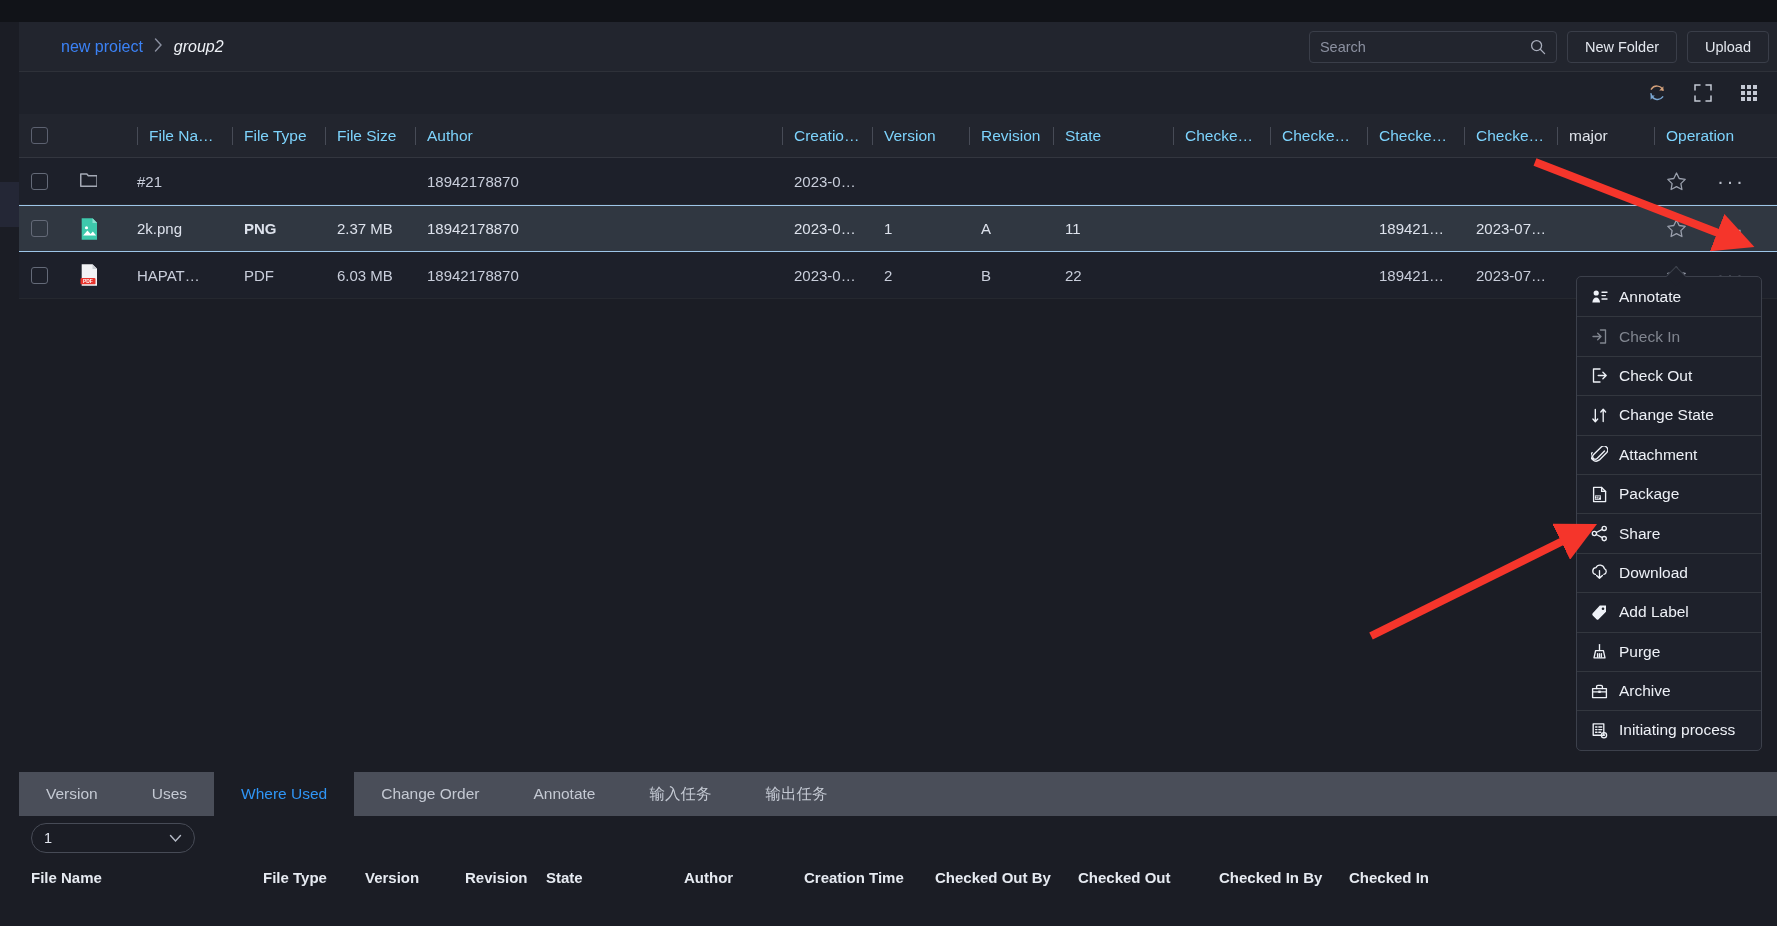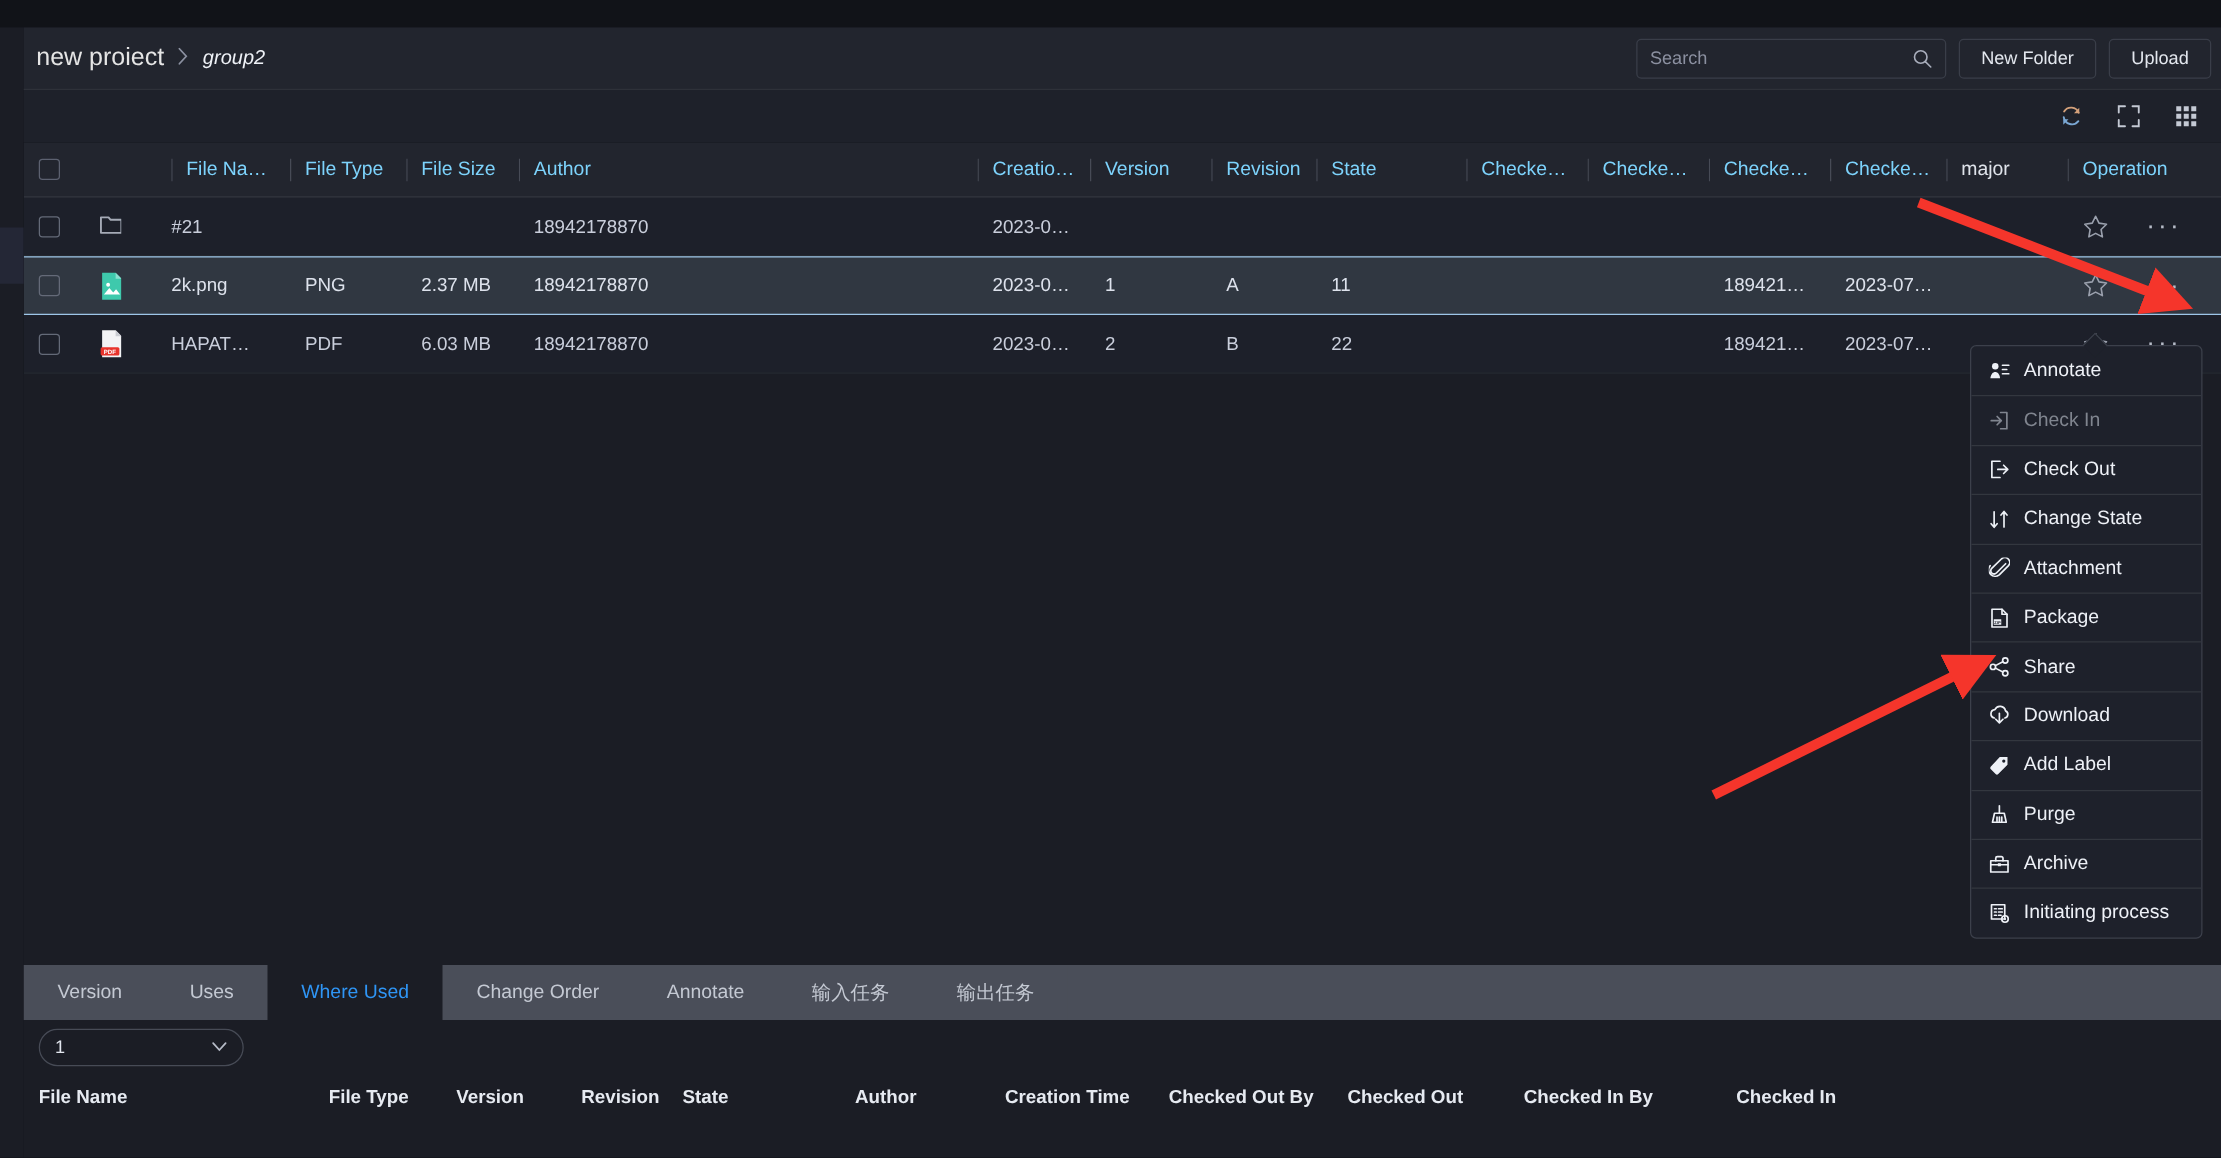--- a/index.html
+++ b/index.html
@@ -28,21 +28,21 @@
   }
 
   
   .crumb-bar {
     position: absolute; left: 19px; top: 22px; width: 1758px; height: 50px;
     background: #22252e;
     border-bottom: 1px solid #2e3139;
     display: flex; align-items: center;
   }
   .crumb { padding-left: 10px; display: flex; align-items: center; gap: 11px; }
-  .crumb-root { color: #e5e5e5; font-size: 20px; }
+  .crumb-root { color: #3b82f6; font-size: 16px; margin-left: 32px; }
   .crumb-sep { color: #7e8596; font-size: 14px; }
   .crumb-cur { color: #eef1f6; font-size: 16px; font-style: italic; }
 
   .crumb-right {
     margin-left: auto; display: flex; align-items: center; gap: 10px;
     padding-right: 8px;
   }
   .search-box {
     width: 248px; height: 32px; border: 1px solid #3a3e49; border-radius: 4px;
     background: #22252e; display: flex; align-items: center;
@@ -362,21 +362,21 @@
                 <path d="M2 1 h9 l4 4 v14 h-13 z" fill="#3ec9ac"></path>
                 <path d="M11 1 v4 h4 z" fill="#8ce0d0"></path>
                 <circle cx="6" cy="9" r="1.3" fill="#ffffff"></circle>
                 <path d="M3.2 15.5 L6.8 11.2 L9.4 14.1 L11.3 12 L14 15.5 Z" fill="#ffffff"></path>
               </svg></span>
           </div>
           <div class="td" style="width: 40px;"></div>
           <div class="td" style="width: 95px; padding-left: 0px;">
             <span>2k.png</span>
           </div>
-          <div class="td" style="width: 93px;">
+          <div class="td" style="width: 93px; font-weight: bold;">
             <span>PNG</span>
           </div>
           <div class="td" style="width: 90px;">
             <span>2.37 MB</span>
           </div>
           <div class="td" style="width: 367px;">
             <span>18942178870</span>
           </div>
           <div class="td" style="width: 90px;">
             <span>2023-0…</span>
@@ -499,21 +499,21 @@
         <div class="bth" style="width: 232px;">File Name</div>
         <div class="bth" style="width: 102px;">File Type</div>
         <div class="bth" style="width: 100px;">Version</div>
         <div class="bth" style="width: 81px;">Revision</div>
         <div class="bth" style="width: 138px;">State</div>
         <div class="bth" style="width: 120px;">Author</div>
         <div class="bth" style="width: 131px;">Creation Time</div>
         <div class="bth" style="width: 143px;">Checked Out By</div>
         <div class="bth" style="width: 141px;">Checked Out</div>
         <div class="bth" style="width: 130px;">Checked In By</div>
-        <div class="bth" style="width: 120px; text-align: right;">Checked In</div>
+        <div class="bth" style="width: 120px;">Checked In</div>
       </div>
   </div>
 
   <div class="ctx-arrow"></div>
   <div class="ctx" id="ctxmenu">
       <div class="mi">
         <span class="mico"><svg width="17" height="17" viewBox="0 0 17 17">
             <circle cx="5.2" cy="5" r="2.6" fill="currentColor"></circle>
             <path d="M1.3 14.5 c0.4-3.4 2.1-5 3.9-5 s3.5 1.6 3.9 5 z" fill="currentColor"></path>
             <path d="M11 4.2 h5 M11 7.6 h3.4 M11 11 h5" stroke="currentColor" stroke-width="1.35" fill="none" stroke-linecap="round" stroke-linejoin="round"></path>

